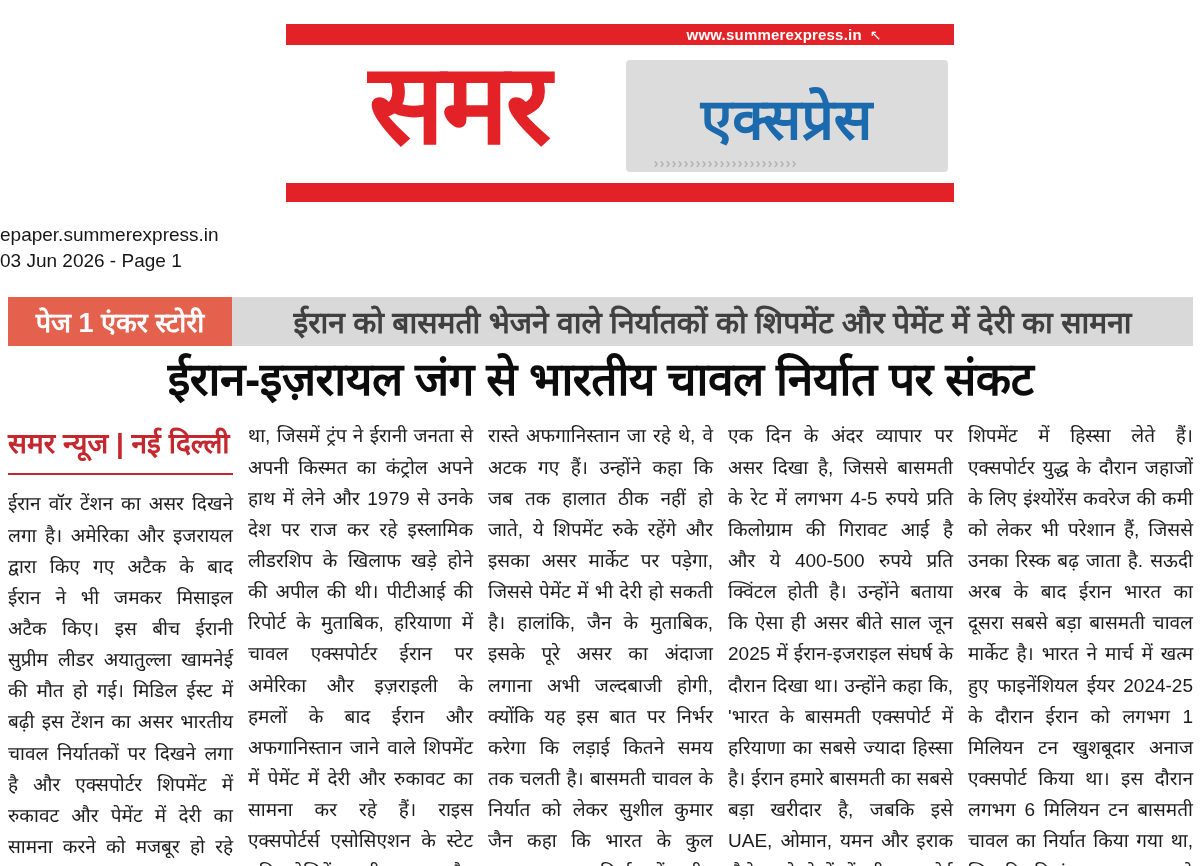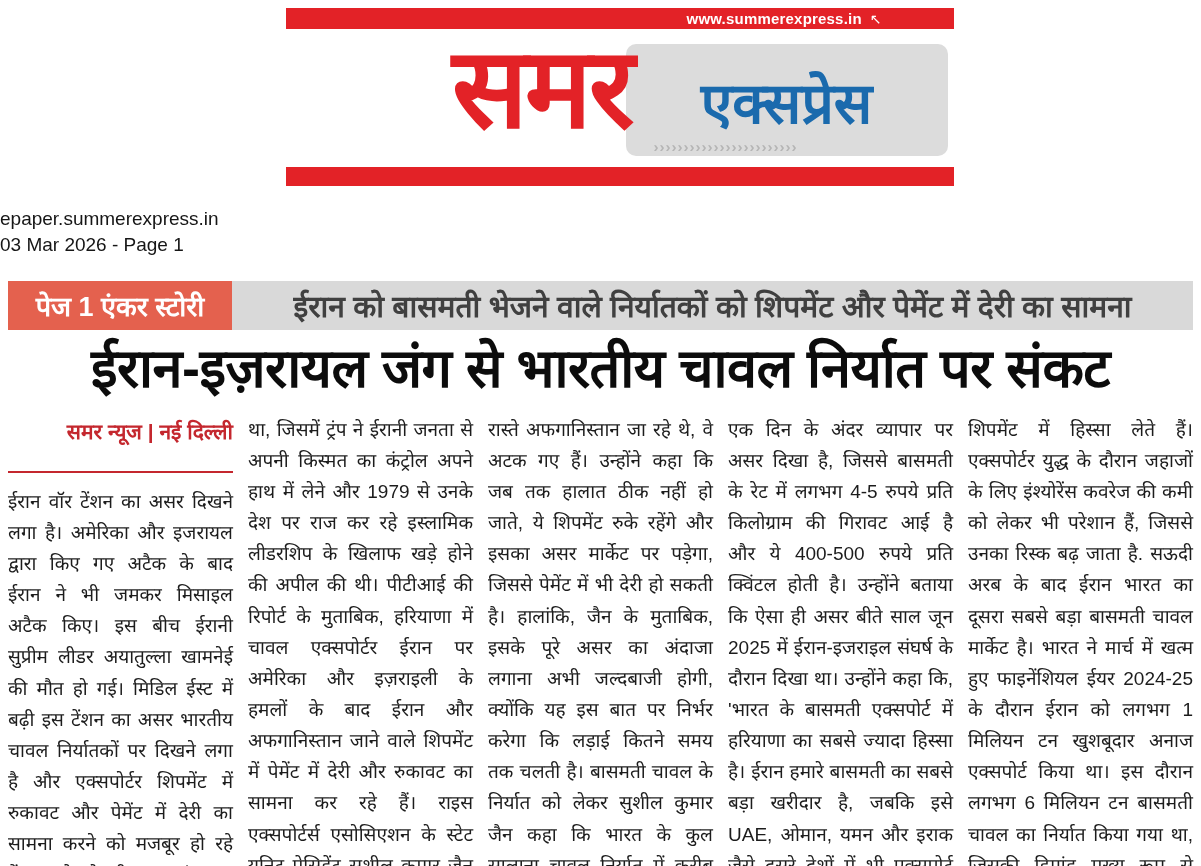--- a/index.html
+++ b/index.html
@@ -5,36 +5,36 @@
   html,body{margin:0;padding:0;}
   body{
     width:1201px;height:866px;background:#ffffff;overflow:hidden;
     font-family:"Liberation Sans","DejaVu Sans",sans-serif;
     -webkit-font-smoothing:antialiased;
   }
   .page{width:1201px;height:866px;position:relative;}
 
   
   .masthead{padding-top:8px;}
-  .mast{width:668px;margin:0 auto;position:relative;left:19px;}
+  .mast{width:668px;margin:16px auto;position:relative;left:19px;}
   .bar-top{
     height:21px;background:var(--brand-red);
     display:flex;align-items:center;justify-content:flex-end;
     padding-right:72px;gap:8px;
   }
   .site{color:#ffffff;font-weight:bold;font-size:15px;letter-spacing:.2px;cursor:pointer;}
   .cursor{color:#ffffff;font-size:14px;line-height:1;}
   .logo-row{display:flex;align-items:flex-start;height:128px;margin-top:1px;}
   .logo-red{
     font-size:112px;font-weight:bold;color:var(--brand-red);
     line-height:1.05;letter-spacing:-3px;white-space:nowrap;
-    width:346px;text-align:right;z-index:2;
+    width:346px;text-align:center;z-index:2;
   }
   .logo-box{
-    background:var(--logo-box-gray);border-radius:10px;
+    background:var(--logo-box-gray);border-radius:4px;
     width:322px;height:112px;margin-top:14px;margin-left:-6px;
     position:relative;display:flex;align-items:center;justify-content:center;
   }
   .logo-blue{
     color:var(--brand-blue);font-size:57px;font-weight:bold;
     margin-top:2px;white-space:nowrap;
   }
   .chevrons{
     position:absolute;left:28px;bottom:2px;
     color:#b5b5b5;font-size:15px;font-weight:bold;letter-spacing:1px;
@@ -57,36 +57,36 @@
   }
   .kicker-strip{
     flex:1;background:var(--strip-gray);color:#404040;
     font-size:30px;font-weight:bold;
     display:flex;align-items:center;justify-content:center;
     white-space:nowrap;
   }
 
   
   .headline{
-    margin:7px 8px 0;font-size:54px;font-weight:800;color:#0c0c0c;
+    margin:7px 8px 0;font-size:46px;font-weight:800;color:#0c0c0c;
     text-align:center;line-height:1.15;letter-spacing:-.5px;
   }
 
   
   .body-cols{
     margin:15px 8px 0;display:grid;
     grid-template-columns:repeat(5,1fr);gap:15px;
   }
   .copy{
     margin:0;font-size:19px;line-height:1.64;text-align:justify;
     color:#1c1c1c;word-spacing:.5px;
   }
   .byline{
-    color:var(--byline-red);font-weight:bold;font-size:21px;
-    text-align:right;padding:3px 0 26px;white-space:nowrap;
+    color:var(--byline-red);font-weight:bold;font-size:28px;
+    text-align:left;padding:3px 0 12px;white-space:nowrap;
   }
   .byline-rule{border-top:2px solid var(--byline-red);margin:0 0 13px;}
 </style>
 </head>
 <body>
 
 <div class="page">
 
   <header class="masthead">
     <div class="mast">
@@ -97,21 +97,21 @@
       <div class="logo-row">
         <div class="logo-red">समर</div>
         <div class="logo-box">
           <div class="logo-blue">एक्सप्रेस</div>
           <div class="chevrons">››››››››››››››››››››››››</div>
         </div>
       </div>
       <div class="bar-bottom"></div>
     </div>
     <div class="epaper">epaper.summerexpress.in</div>
-    <div class="edition">03 Mar 2026 - Page 1</div>
+    <div class="edition">03 Jun 2026 - Page 1</div>
   </header>
 
   <section class="kicker">
     <div class="kicker-label">पेज 1 एंकर स्टोरी</div>
     <div class="kicker-strip">ईरान को बासमती भेजने वाले निर्यातकों को शिपमेंट और पेमेंट में देरी का सामना</div>
   </section>
 
   <h1 class="headline">ईरान-इज़रायल जंग से भारतीय चावल निर्यात पर संकट</h1>
 
   <section class="body-cols">

